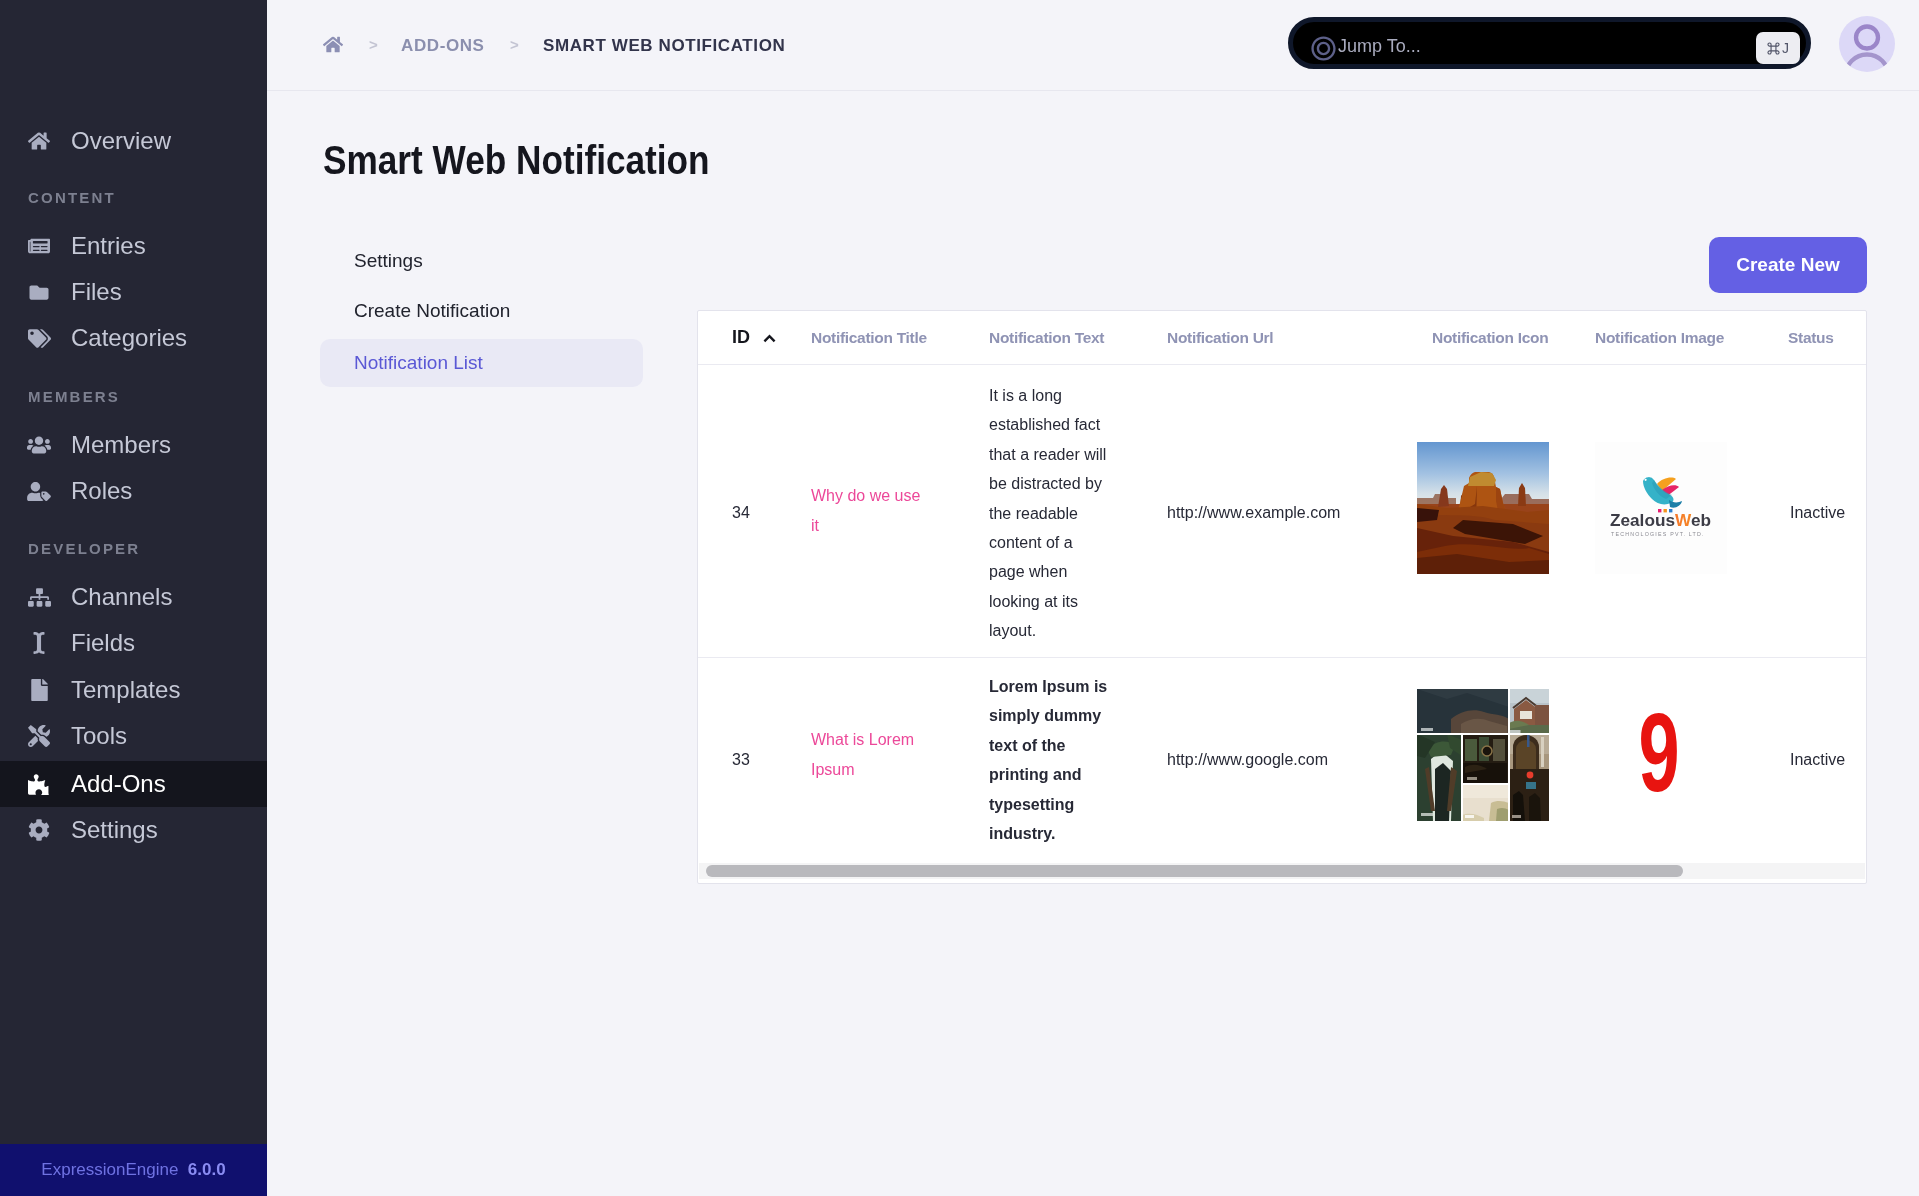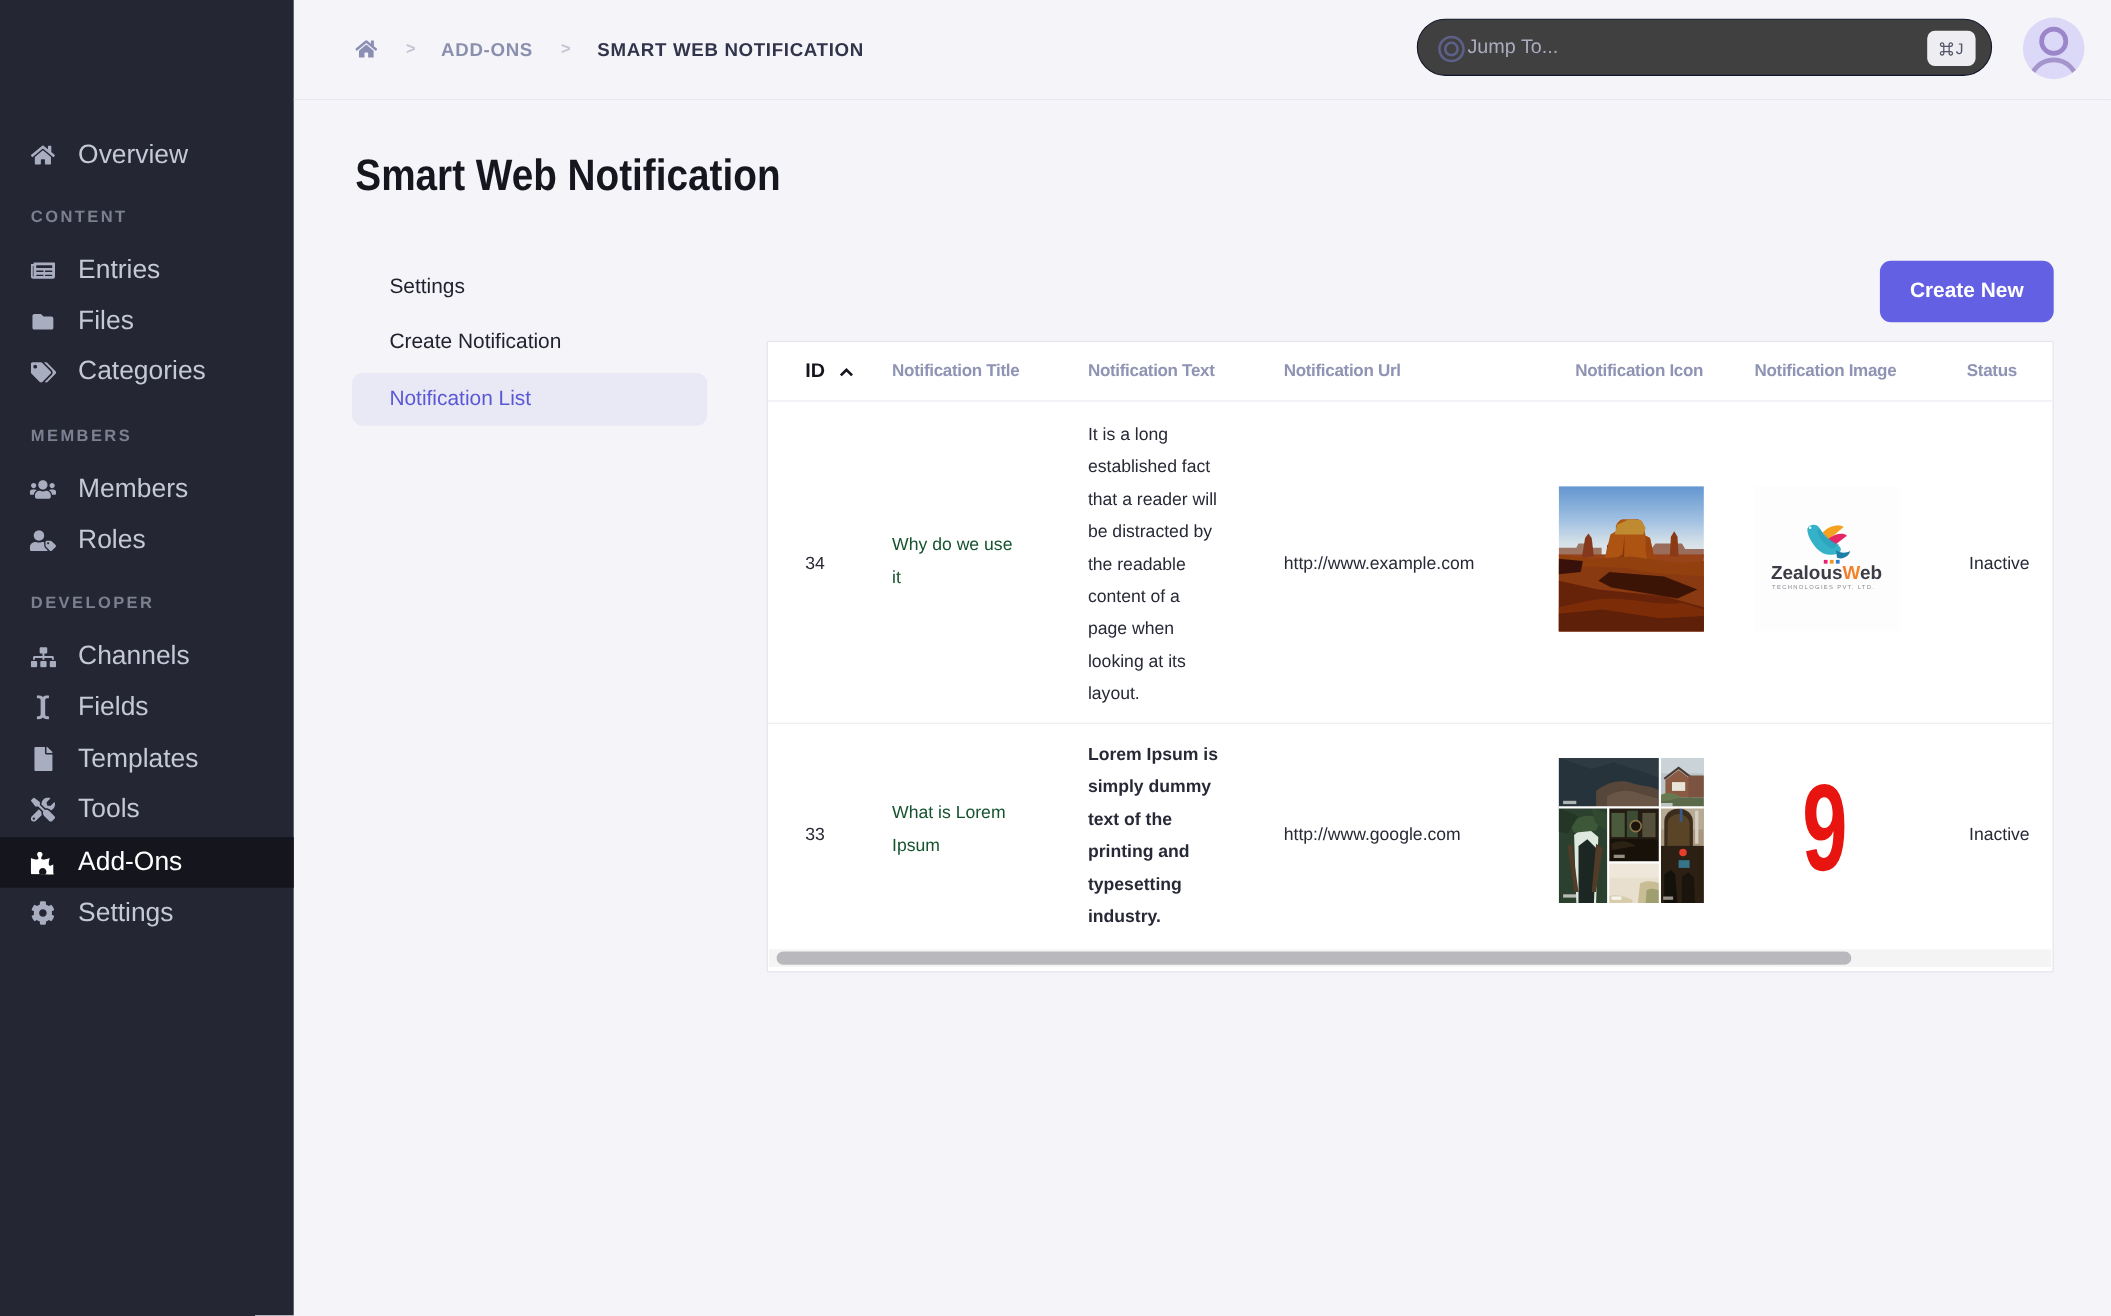--- a/index.html
+++ b/index.html
@@ -17,39 +17,39 @@
   .navsec { position:absolute; left:28px; color:#7d8090; font-size:15px; font-weight:bold; letter-spacing:2.2px; }
   .navitem.active { background:#14151d; color:#ffffff; }
   .navitem.active svg { fill:#ffffff; }
   .navitem svg { fill:#a9adc0; }
   #eefoot { position:absolute; left:0; top:1144px; width:267px; height:52px; background:#10106e; font-size:17px; line-height:52px; text-align:center; color:#6f72e2; }
   #eefoot b { color:#8a8cf2; }
 
   
   #topline { position:absolute; left:267px; top:90px; width:1652px; height:1px; background:#e7e7ef; }
   .crumb { position:absolute; top:36px; font-size:17px; font-weight:bold; letter-spacing:0.6px; white-space:nowrap; }
-  #search { position:absolute; left:1288px; top:17px; width:523px; height:52px; background:#404040; border:1px solid #0f172a; border-radius:26px; }
+  #search { position:absolute; left:1288px; top:17px; width:523px; height:52px; background:#000000; border:5px solid #0f172a; border-radius:26px; }
   #search .ph { position:absolute; left:45px; top:14px; font-size:18px; color:#a9abbe; }
   #kbd { position:absolute; left:463px; top:10px; width:44px; height:32px; background:#ededf2; border-radius:7px; color:#515468; font-size:14px; display:flex; align-items:center; justify-content:center; gap:2px; }
   #avatar { position:absolute; left:1839px; top:16px; width:56px; height:56px; border-radius:50%; background:#dcd8f7; overflow:hidden; }
 
   
   h1 { position:absolute; left:323px; top:138px; font-size:40px; color:#15161e; white-space:nowrap; transform:scaleX(0.88); transform-origin:left top; }
   .tab { position:absolute; left:320px; width:323px; height:50px; font-size:19px; color:#21232e; }
   .tab span { position:absolute; left:34px; top:50%; transform:translateY(-50%); }
   .tab.active { background:#e9e9f5; border-radius:10px; color:#5a58d5; }
   #createbtn { position:absolute; left:1709px; top:237px; width:158px; height:56px; background:#6460e4; border-radius:10px; color:#ffffff; font-size:19px; font-weight:bold; display:flex; align-items:center; justify-content:center; }
 
   
   #table { position:absolute; left:697px; top:310px; width:1170px; height:574px; background:#ffffff; border:1px solid #e3e3ec; border-radius:2px; }
   .th { position:absolute; top:0; height:53px; line-height:53px; font-weight:bold; font-size:15.5px; color:#8f93b4; white-space:nowrap; letter-spacing:-0.3px; }
   #hdrline { position:absolute; left:0; top:53px; width:1168px; height:1px; background:#eaeaf1; }
   #row1line { position:absolute; left:0; top:346px; width:1168px; height:1px; background:#eaeaf1; }
   .cell { position:absolute; font-size:16px; color:#272936; line-height:29.4px; white-space:nowrap; }
-  .link { color:#14532d; }
+  .link { color:#ec4899; }
   #scroll-track { position:absolute; left:1px; top:552px; width:1166px; height:16px; background:#f4f4f5; }
   #scroll-thumb { position:absolute; left:7px; top:2px; width:977px; height:12px; background:#b9b9bd; border-radius:6px; }
 </style>
 </head>
 <body>
 
 <div id="sidebar">
   <div id="navitems">
       <div class="navitem" style="top:118px">
         <span class="ic">
@@ -144,20 +144,21 @@
       </div>
       <div class="navitem" style="top:807px">
         <span class="ic">
           <svg width="22" height="22" viewBox="0 0 512 512">
             <path d="M487.4 315.7l-42.6-24.6c4.3-23.2 4.3-47 0-70.2l42.6-24.6c4.9-2.8 7.1-8.6 5.5-14-11.1-35.6-30-67.8-54.7-94.6-3.8-4.1-10-5.1-14.8-2.3L380.8 110c-17.9-15.4-38.5-27.3-60.8-35.1V25.8c0-5.6-3.9-10.5-9.4-11.7-36.7-8.2-74.3-7.8-109.2 0-5.5 1.2-9.4 6.1-9.4 11.7V75c-22.2 7.9-42.8 19.8-60.8 35.1L88.7 85.5c-4.9-2.8-11-1.9-14.8 2.3-24.7 26.7-43.6 58.9-54.7 94.6-1.7 5.4.6 11.2 5.5 14L67.3 221c-4.3 23.2-4.3 47 0 70.2l-42.6 24.6c-4.9 2.8-7.1 8.6-5.5 14 11.1 35.6 30 67.8 54.7 94.6 3.8 4.1 10 5.1 14.8 2.3l42.6-24.6c17.9 15.4 38.5 27.3 60.8 35.1v49.2c0 5.6 3.9 10.5 9.4 11.7 36.7 8.2 74.3 7.8 109.2 0 5.5-1.2 9.4-6.1 9.4-11.7v-49.2c22.2-7.9 42.8-19.8 60.8-35.1l42.6 24.6c4.9 2.8 11 1.9 14.8-2.3 24.7-26.7 43.6-58.9 54.7-94.6 1.5-5.5-.7-11.3-5.6-14.1zM256 336c-44.1 0-80-35.9-80-80s35.9-80 80-80 80 35.9 80 80-35.9 80-80 80z"></path>
           </svg>
         </span>
         <span class="lbl">Settings</span>
       </div>
     </div>
+  <div id="eefoot">ExpressionEngine&nbsp;&nbsp;<b>6.0.0</b></div>
 </div>
 
 <div id="topline"></div>
 <svg class="abs" style="left:323px;top:35px" width="20" height="19" viewBox="0 0 576 512">
     <path fill="#8c8fb4" d="M280.37 148.26L96 300.11V464a16 16 0 0 0 16 16l112.06-.29a16 16 0 0 0 15.92-16V368a16 16 0 0 1 16-16h64a16 16 0 0 1 16 16v95.64a16 16 0 0 0 16 16.05L464 480a16 16 0 0 0 16-16V300L295.67 148.26a12.19 12.19 0 0 0-15.3 0zM571.6 251.47L488 182.56V44.05a12 12 0 0 0-12-12h-56a12 12 0 0 0-12 12v72.61L318.47 43a48 48 0 0 0-61 0L4.34 251.47a12 12 0 0 0-1.6 16.9l25.5 31A12 12 0 0 0 45.15 301l235.22-193.74a12.19 12.19 0 0 1 15.3 0L530.9 301a12 12 0 0 0 16.9-1.6l25.5-31a12 12 0 0 0-1.7-16.93z"></path>
   </svg>
 <div class="crumb" style="left:369px;color:#c3c4d3;font-size:15px;">&gt;</div>
 <div class="crumb" style="left:401px;color:#8b8fae;">ADD-ONS</div>
 <div class="crumb" style="left:510px;color:#c3c4d3;font-size:15px;">&gt;</div>
 <div class="crumb" style="left:543px;color:#32344b;">SMART WEB NOTIFICATION</div>

